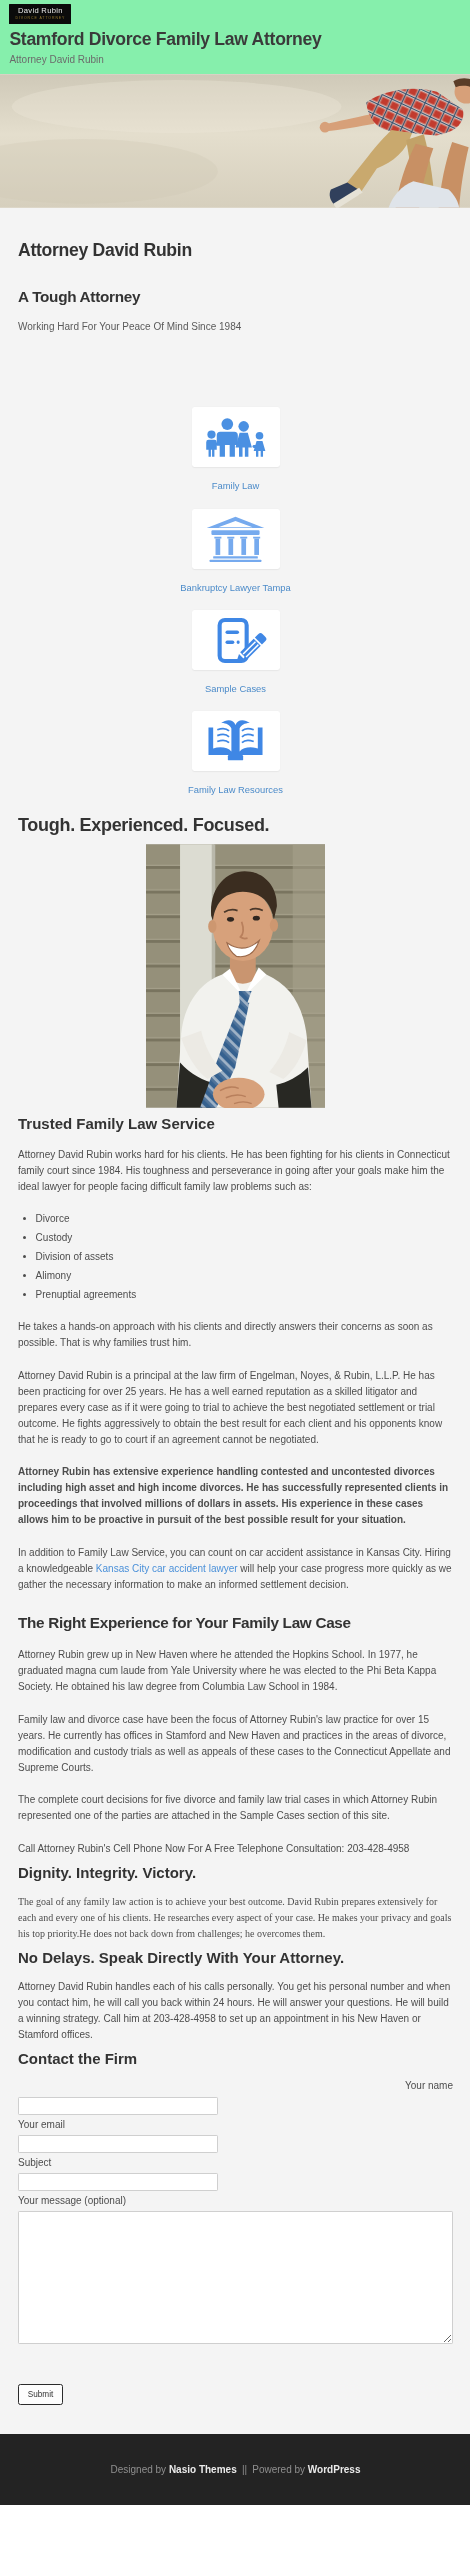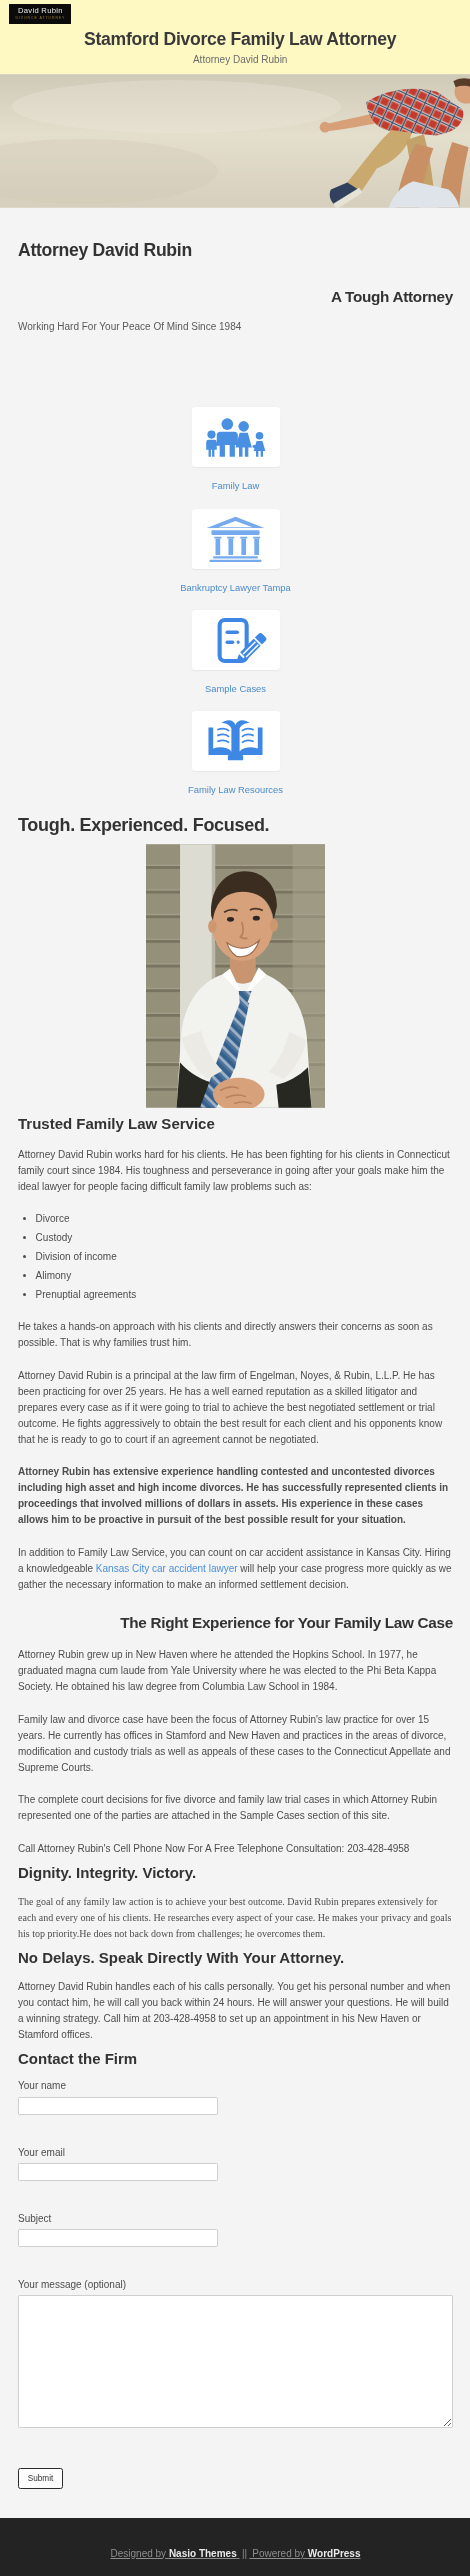--- a/index.html
+++ b/index.html
@@ -4,21 +4,21 @@
 <style>
   html,body{margin:0;padding:0;}
   body{
     width:471px;
     background:#ffffff;
     font-family:"Liberation Sans", sans-serif;
     color:#4d4d4d;
     -webkit-font-smoothing:antialiased;
   }
   
-  .site-header{background:#fef9c3;padding:3.5px 0 8.2px 9.4px;text-align:center;}
+  .site-header{background:#86efac;padding:3.5px 0 8.2px 9.4px;}
   .logo-box{
     width:62px;height:20px;background:#0b0b0b;
     display:flex;flex-direction:column;justify-content:center;align-items:center;
     border-radius:0.6px;
   }
   .logo-title{color:#e9e9e9;font-size:7.6px;letter-spacing:0.3px;line-height:8.2px;}
   .logo-sub{color:#9a7d2e;font-size:3.5px;letter-spacing:0.9px;line-height:4.7px;margin-top:0.6px;}
   .site-title{
     margin:5.9px 0 0 0;font-size:17.6px;line-height:21px;font-weight:bold;
     color:#3a3a3a;letter-spacing:-0.3px;
@@ -26,21 +26,21 @@
   .site-tagline{margin:2.4px 0 0 0;font-size:10px;line-height:13px;color:#6b6b6b;}
   
   .hero{height:134px;overflow:hidden;line-height:0;}
   
   .main{background:#f4f4f4;padding:0 18px 29px 18px;}
   .page-title{
     margin:0;padding-top:31px;font-size:17.6px;line-height:23.5px;font-weight:bold;
     color:#333;letter-spacing:-0.3px;
   }
   .center-head{
-    margin:25px 0 0 0;text-align:right;font-size:15.3px;line-height:19px;
+    margin:25px 0 0 0;text-align:left;font-size:15.3px;line-height:19px;
     font-weight:bold;color:#333;letter-spacing:-0.3px;
   }
   .center-sub{margin:14px 0 0 0;text-align:left;font-size:10px;line-height:14px;color:#5a5a5a;}
   
   .nav-cards{margin-top:73px;}
   .nav-card-block{text-align:center;margin-bottom:16.5px;}
   .nav-card{
     width:88px;height:60px;background:#ffffff;border-radius:2.4px;
     margin:0 auto;display:flex;align-items:center;justify-content:center;
     box-shadow:0 0.6px 1.2px rgba(0,0,0,0.06);
@@ -53,42 +53,42 @@
   
   .h2-left{margin:21px 0 0 0;font-size:18px;line-height:17.6px;font-weight:bold;color:#333;letter-spacing:-0.3px;}
   .h3{margin:8px 0 0 0;font-size:15px;line-height:15.3px;font-weight:bold;color:#333;}
   .para{margin:15.3px 0 0 0;font-size:10px;line-height:16px;color:#4d4d4d;}
   .para a{color:#4a90d9;text-decoration:none;}
   .bullets{margin:16.5px 0 0 0;padding:0 0 0 17.6px;}
   .bullets li{font-size:10px;line-height:16px;color:#4d4d4d;margin-bottom:2.9px;}
   
   .portrait{width:179px;height:264px;margin:9.4px auto 0 auto;line-height:0;}
   
-  .form-label{display:block;margin-top:31px;font-size:10px;line-height:14px;color:#4d4d4d;}
-  .form-label.first{margin-top:13px;}
+  .form-label{display:block;margin-top:3px;font-size:10px;line-height:14px;color:#4d4d4d;}
+  .form-label.first{margin-top:13px;text-align:right;}
   .text-input{
     display:block;margin-top:3.5px;width:200px;height:17.6px;box-sizing:border-box;
     border:0.6px solid #cfcfcf;background:#ffffff;padding:2.4px 4.7px;font-size:8.8px;
     font-family:"Liberation Sans", sans-serif;color:#333;border-radius:1.2px;
   }
   .msg-area{
     display:block;margin-top:3.5px;width:100%;height:133px;box-sizing:border-box;
     border:0.6px solid #cfcfcf;background:#ffffff;padding:4.7px;font-size:8.8px;
     font-family:"Liberation Sans", sans-serif;color:#333;border-radius:1.2px;resize:vertical;
   }
   .submit-btn{
     margin-top:40px;padding:4.7px 8.8px;font-size:8.2px;color:#333;
     background:#fdfdfd;border:0.6px solid #2b2b2b;border-radius:2.4px;
     font-family:"Liberation Sans", sans-serif;cursor:pointer;
   }
   
   .site-footer{
     background:#232323;height:71px;display:flex;align-items:center;justify-content:center;
   }
-  .footer-text{font-size:10px;color:#8f8f8f;text-decoration:underline;}
+  .footer-text{font-size:10px;color:#8f8f8f;}
   .footer-text a{color:#eaeaea;text-decoration:none;font-weight:bold;}
   .footer-sep{color:#8f8f8f;padding:0 2.4px;}
 </style>
 </head>
 <body>
 
 <header class="site-header">
   <div class="logo-box">
     <span class="logo-title">David Rubin</span>
     <span class="logo-sub">DIVORCE ATTORNEY</span>
@@ -287,21 +287,21 @@
       </g>
     </svg>
   </div>
 
   <h3 class="h3">Trusted Family Law Service</h3>
   <p class="para">Attorney David Rubin works hard for his clients. He has been fighting for his clients in Connecticut family court since 1984. His toughness and perseverance in going after your goals make him the ideal lawyer for people facing difficult family law problems such as:</p>
 
   <ul class="bullets">
     <li>Divorce</li>
     <li>Custody</li>
-    <li>Division of income</li>
+    <li>Division of assets</li>
     <li>Alimony</li>
     <li>Prenuptial agreements</li>
   </ul>
 
   <p class="para" style="margin-top:16.5px;">He takes a hands-on approach with his clients and directly answers their concerns as soon as possible. That is why families trust him.</p>
   <p class="para" style="margin-top:16.5px;">Attorney David Rubin is a principal at the law firm of Engelman, Noyes, &amp; Rubin, L.L.P. He has been practicing for over 25 years. He has a well earned reputation as a skilled litigator and prepares every case as if it were going to trial to achieve the best negotiated settlement or trial outcome. He fights aggressively to obtain the best result for each client and his opponents know that he is ready to go to court if an agreement cannot be negotiated.</p>
   <p class="para" style="margin-top:16.5px;font-weight:bold;">Attorney Rubin has extensive experience handling contested and uncontested divorces including high asset and high income divorces. He has successfully represented clients in proceedings that involved millions of dollars in assets. His experience in these cases allows him to be proactive in pursuit of the best possible result for your situation.</p>
 
   <p class="para" style="margin-top:16.5px;"><span>In addition to Family Law Service, you can count on car accident assistance in Kansas City. Hiring a knowledgeable </span><a href="#">Kansas City car accident lawyer</a><span> will help your case progress more quickly as we gather the necessary information to make an informed settlement decision.</span></p>
 

